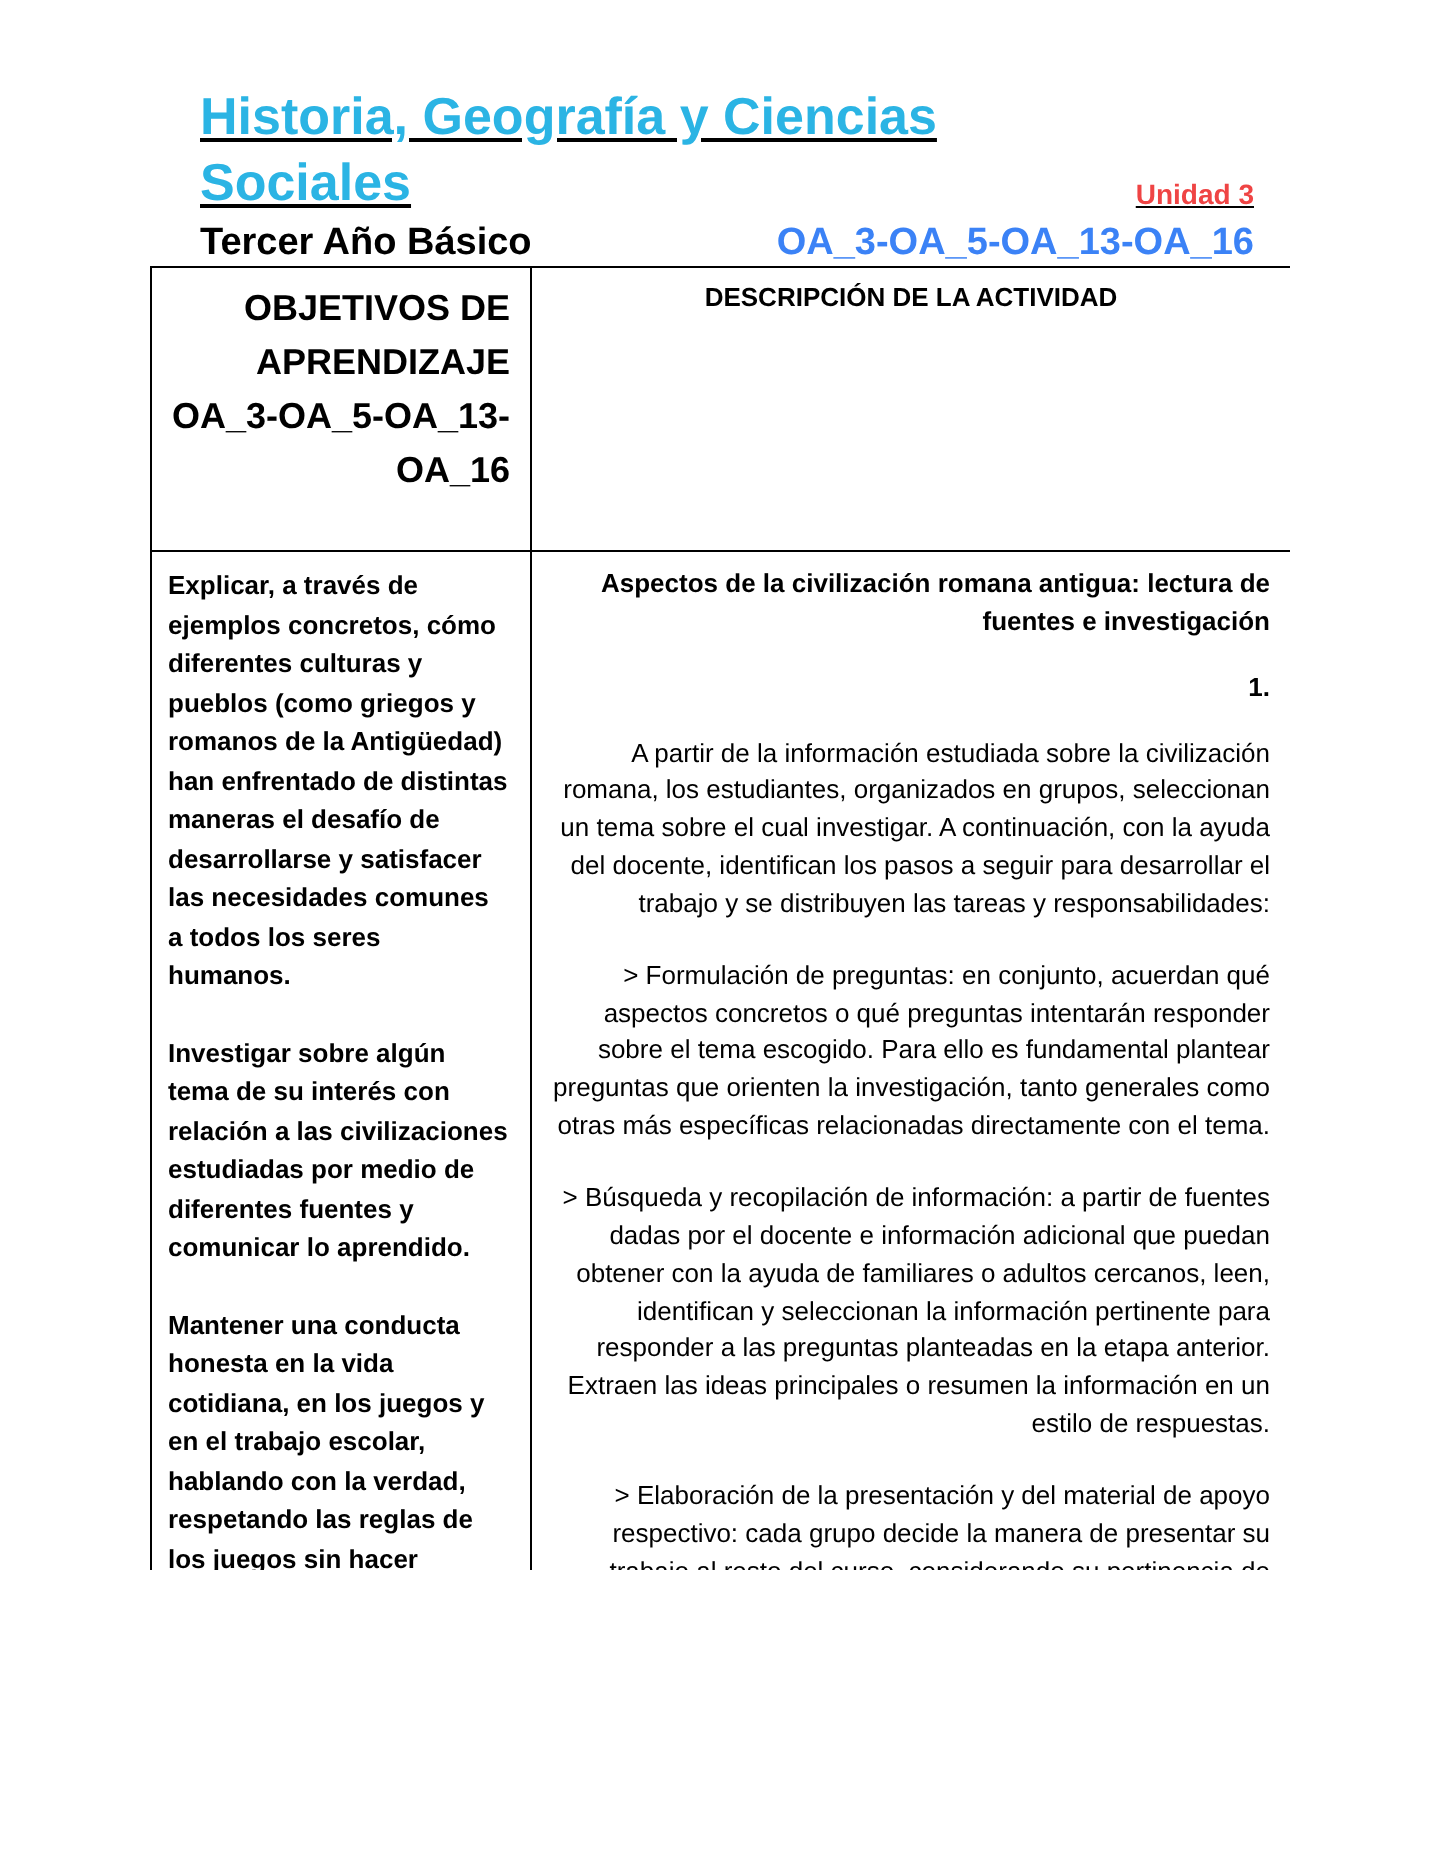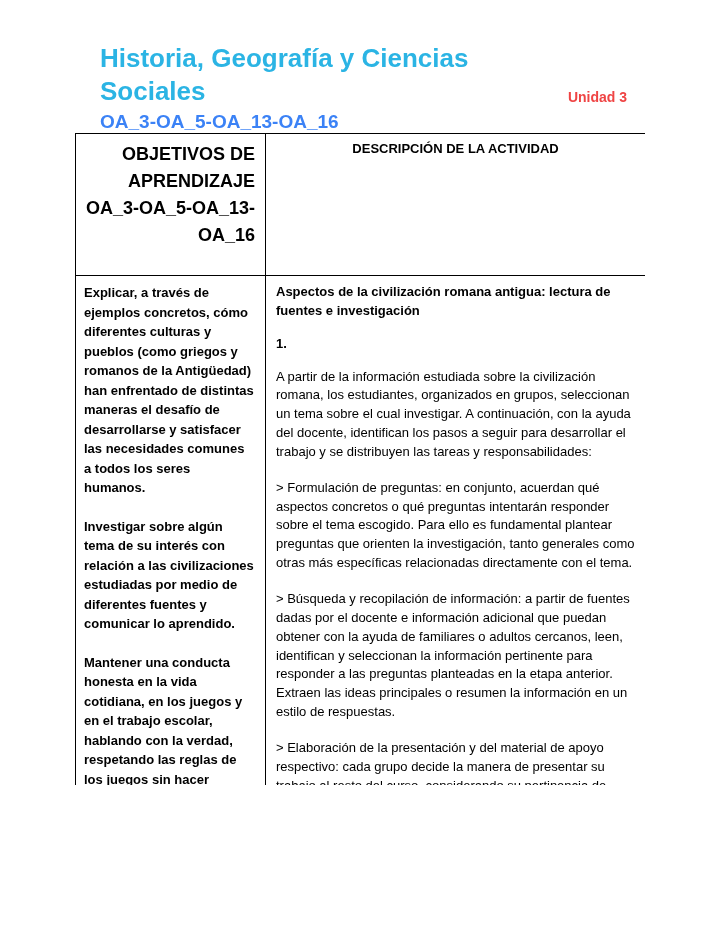--- a/index.html
+++ b/index.html
@@ -18,20 +18,21 @@
     box-sizing: border-box;
   }
 
   
   .doc-header {
     margin: 42px 93px 0 100px;
   }
   .title-row {
     display: flex;
     align-items: flex-end;
+    text-decoration: underline;
   }
   .doc-title {
     margin: 0;
     width: 440px;
     font-size: 26px;
     line-height: 1.25;
     font-weight: bold;
     color: #2bb4e4;
   }
   .unidad {
@@ -111,20 +112,21 @@
   td.obj-cell p {
     margin: 0 0 19px 0;
     font-size: 13px;
     font-weight: bold;
     line-height: 1.5;
   }
   td.obj-cell p:last-child { margin-bottom: 0; }
 
   td.desc-cell {
     padding: 7px 10px 10px 10px;
+    text-align: right;
   }
   td.desc-cell p {
     margin: 0 0 17px 0;
     font-size: 13px;
     line-height: 1.45;
   }
   td.desc-cell .activity-heading {
     font-weight: bold;
     margin-bottom: 14px;
   }
@@ -137,20 +139,21 @@
 <body>
 
 <div class="page">
 
   <header class="doc-header">
     <div class="title-row">
       <h1 class="doc-title">Historia, Geografía y Ciencias Sociales</h1>
       <div class="unidad">Unidad 3</div>
     </div>
     <div class="sub-row">
+      <div class="grade">Tercer Año Básico</div>
       <div class="oa">OA_3-OA_5-OA_13-OA_16</div>
     </div>
   </header>
 
 
   <div class="table-clip">
     <table class="activities-table">
       <thead>
         <tr>
           <th class="col-obj">OBJETIVOS DE APRENDIZAJE OA_3-OA_5-OA_13-OA_16</th>

